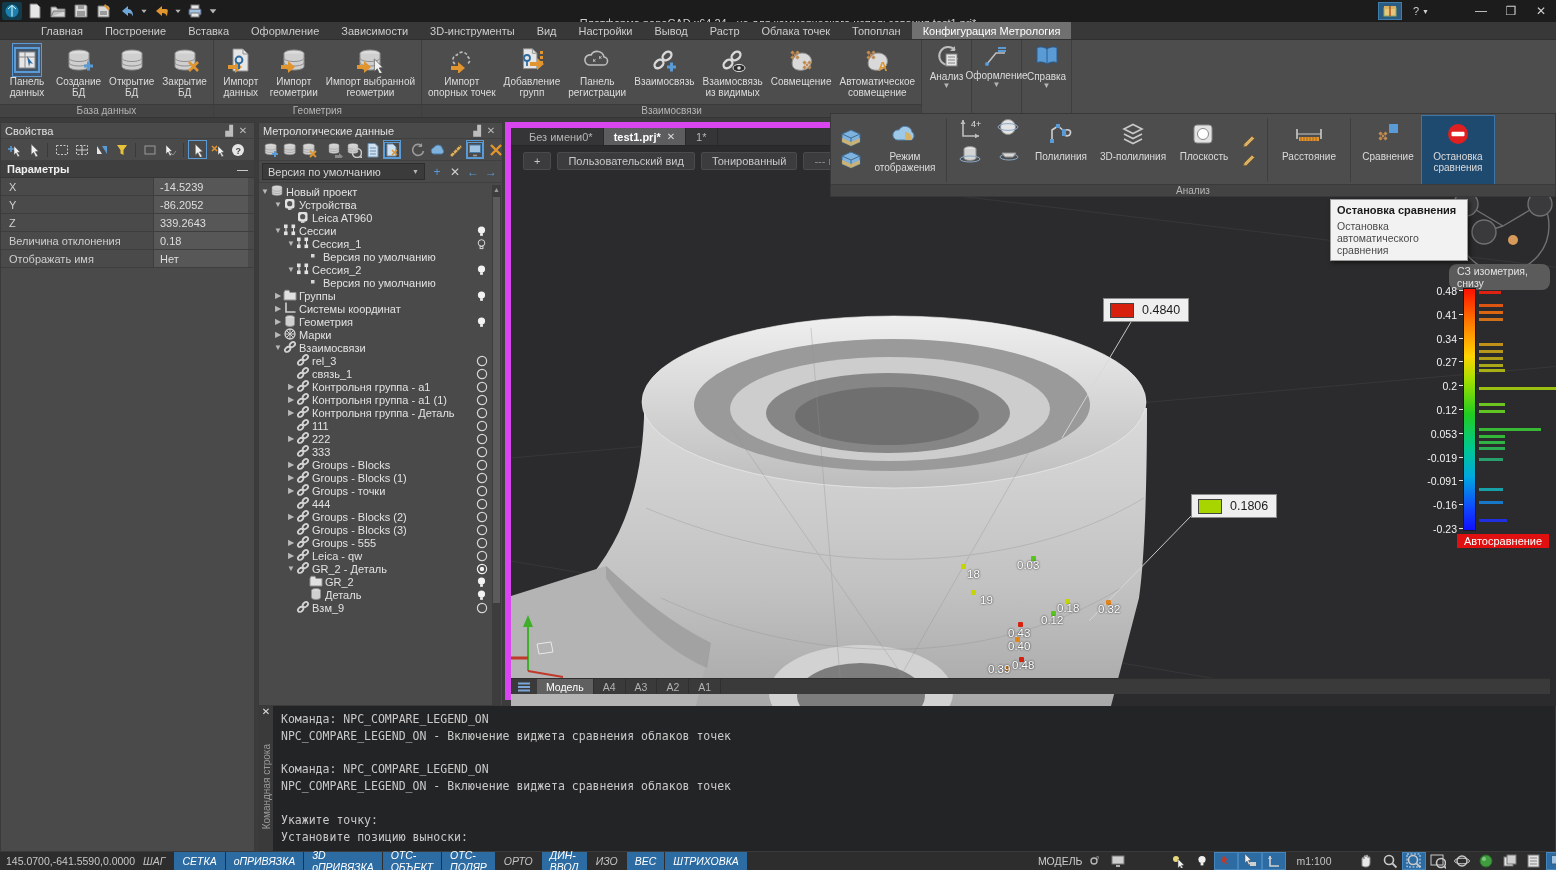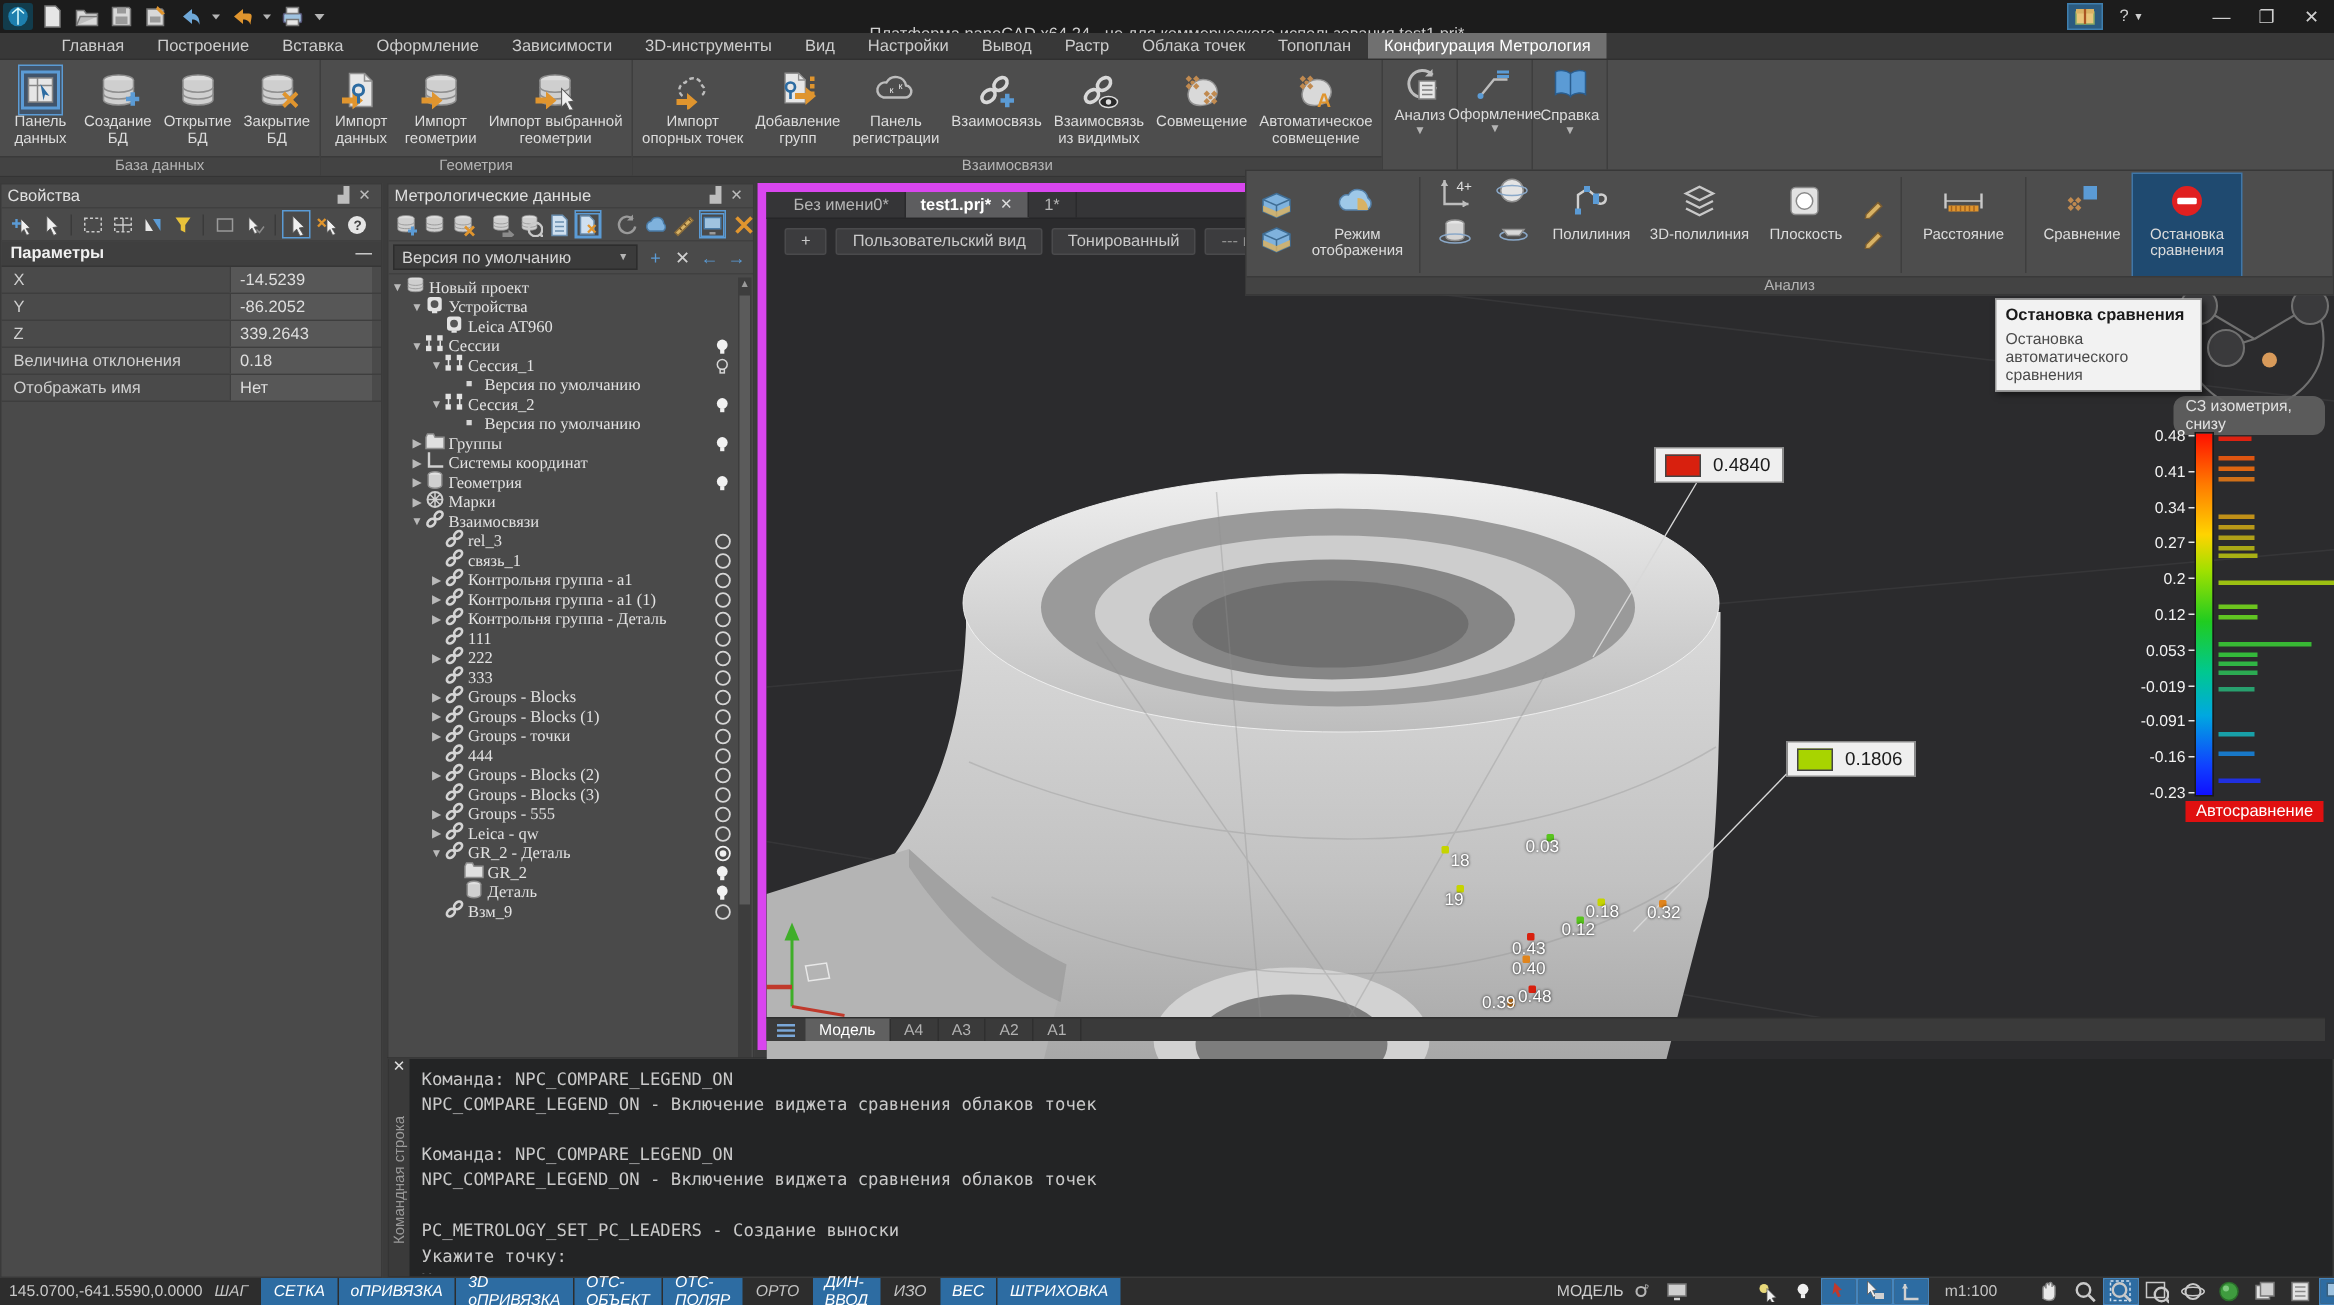--- a/index.html
+++ b/index.html
@@ -53,21 +53,21 @@
   .prow .pv { flex:1; background:#575757; border-left:1px solid #3e3e3e; display:flex; align-items:center; padding-left:6px; color:#dedede; margin-right:6px; }
 
   #tree { left:258px; top:122px; width:245px; height:585px; }
   .verrow { height:22px; display:flex; align-items:center; padding:2px 3px; gap:4px; border-bottom:1px solid #404040; }
   .versel { flex:1; height:17px; background:#3b3b3b; border:1px solid #2d2d2d; display:flex; align-items:center; padding:0 5px; color:#d6d6d6; }
   .versel .sp { flex:1; }
   .vbt { width:16px; text-align:center; font-size:12px; }
   #treebody { position:absolute; left:1px; top:62px; right:10px; bottom:1px; overflow:hidden; }
   .trow { height:13px; display:flex; align-items:center; }
   .texp { width:10px; color:#b9b9b9; font-size:8px; text-align:center; flex:none; }
-  .tlabel { color:#e2e2e2; white-space:nowrap; padding-left:2px;font-family:Liberation Serif, serif; }
+  .tlabel { color:#e2e2e2; white-space:nowrap; padding-left:2px; }
   .tind { position:absolute; width:13px; display:flex; justify-content:center; }
   #treescroll { position:absolute; top:62px; right:1px; width:9px; bottom:1px; background:#3d3d3d; }
   #treescroll .thumb { position:absolute; top:12px; left:1px; width:7px; height:78%; background:#5b5b5b; }
   #treescroll .arr { position:absolute; left:0; width:9px; height:10px; color:#9a9a9a; font-size:7px; text-align:center; line-height:10px; }
 
   
   #vp { left:505px; top:122px; width:1051px; height:578px; background:#2b2b2d; border:6px solid #d946ef; }
   #doctabs { position:absolute; left:0; top:0; right:0; height:18px; background:#353537; display:flex; align-items:stretch; padding-left:8px; border-bottom:1px solid #262628; z-index:3; }
   .dtab { display:flex; align-items:center; gap:6px; padding:0 10px; color:#b5b5b5; border-right:1px solid #2a2a2c; }
   .dtab.active { background:#5d5d5f; color:#fff; font-weight:bold; }
@@ -1281,21 +1281,21 @@
           <span class="sw" style="background:#d8200e"></span>
           <span class="cv">0.4840</span>
         </div>
         <div class="callout" style="left:680px;top:366px;width:86px">
           <span class="sw" style="background:#a8d400"></span>
           <span class="cv">0.1806</span>
         </div>
         <div class="pt-dot" style="left:450px;top:436px;background:#c6d400"></div>
         <div class="pt-lbl" style="left:456px;top:440px">18</div>
         <div class="pt-dot" style="left:460px;top:462px;background:#c6d400"></div>
-        <div class="pt-lbl" style="left:452px;top:466px">19</div>
+        <div class="pt-lbl" style="left:469px;top:466px">19</div>
         <div class="pt-dot" style="left:520px;top:428px;background:#58c41e"></div>
         <div class="pt-lbl" style="left:506px;top:431px">0.03</div>
         <div class="pt-dot" style="left:554px;top:471px;background:#c6d400"></div>
         <div class="pt-lbl" style="left:546px;top:474px">0.18</div>
         <div class="pt-dot" style="left:540px;top:483px;background:#58c41e"></div>
         <div class="pt-lbl" style="left:530px;top:486px">0.12</div>
         <div class="pt-dot" style="left:595px;top:472px;background:#e0841c"></div>
         <div class="pt-lbl" style="left:587px;top:475px">0.32</div>
         <div class="pt-dot" style="left:507px;top:494px;background:#d8200e"></div>
         <div class="pt-lbl" style="left:497px;top:499px">0.43</div>
@@ -1529,21 +1529,20 @@
       <span class="cx">✕</span>
       <span class="vert">Командная строка</span>
     </div>
     <div id="cmdlines">
         <div class="cline">Команда: NPC_COMPARE_LEGEND_ON</div>
         <div class="cline">NPC_COMPARE_LEGEND_ON - Включение виджета сравнения облаков точек</div>
         <div class="cline"></div>
         <div class="cline">Команда: NPC_COMPARE_LEGEND_ON</div>
         <div class="cline">NPC_COMPARE_LEGEND_ON - Включение виджета сравнения облаков точек</div>
         <div class="cline"></div>
-        <div class="cline">PC_METROLOGY_SET_PC_LEADERS - Создание выноски</div>
         <div class="cline">Укажите точку:</div>
         <div class="cline">Установите позицию выноски:</div>
       </div>
   </div>
 
   <div id="status" class="abs">
     <div id="coords">145.0700,-641.5590,0.0000</div>
     <div id="toggles" style="display:flex;align-items:stretch;height:18px">
         <div class="tg">
           <span>ШАГ</span>

